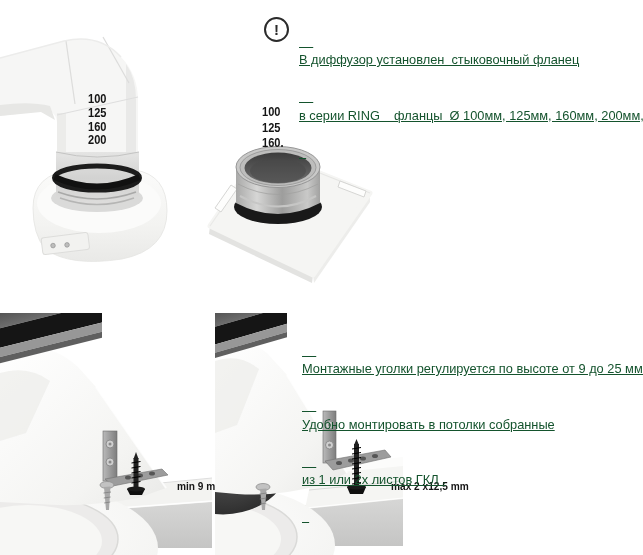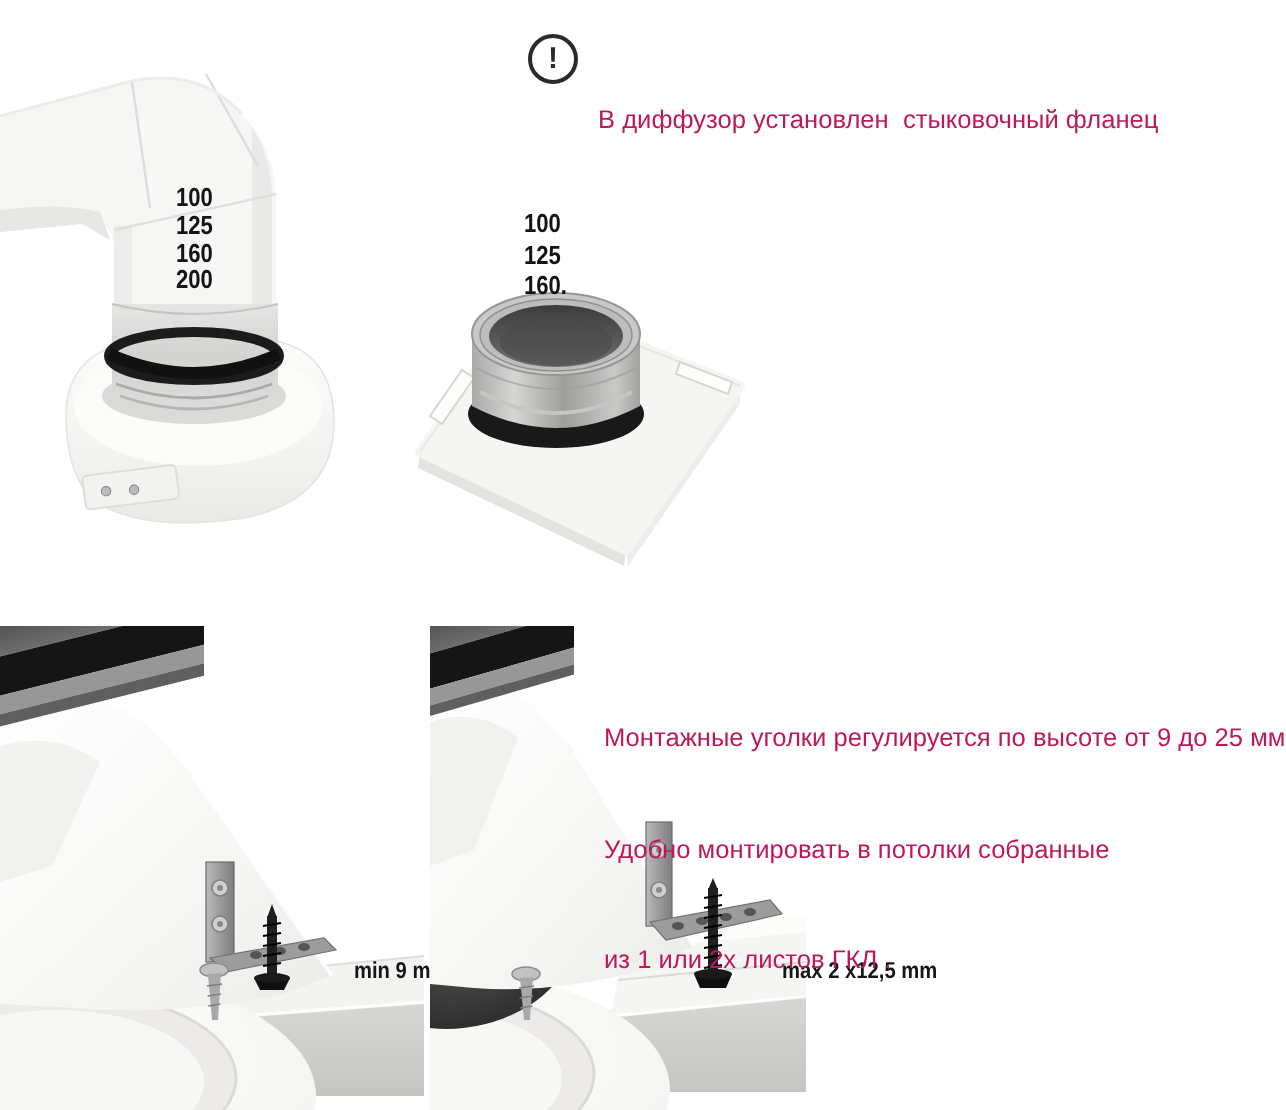--- a/index.html
+++ b/index.html
@@ -1,19 +1,19 @@
 <!DOCTYPE html>
 <html><head>
 <meta charset="utf-8">
 <style>
   html,body{margin:0;padding:0;background:#fff;}
   #stage{position:relative;width:643px;height:555px;background:#ffffff;overflow:hidden;
          font-family:"Liberation Sans",sans-serif;}
   .abs{position:absolute;}
-  .body-text{font-size:12.8px;line-height:18.5px;color:#be185d;white-space:pre;}
+  .body-text{font-size:12.8px;line-height:18.5px;color:#14532d;white-space:pre;text-decoration:underline;}
   .num-stack div{font-weight:700;font-size:13px;color:#141414;letter-spacing:0;}
   .num-stack{transform:scaleX(.85);transform-origin:left top;}
   .dim-label{font-weight:700;font-size:11.5px;color:#161616;transform:scaleX(.88);
              transform-origin:left top;white-space:pre;}
   .alert-circle{width:25px;height:25px;border:2.2px solid #2b2b2b;border-radius:50%;
                 display:flex;align-items:center;justify-content:center;
                 font-weight:700;font-size:15px;color:#2b2b2b;box-sizing:border-box;}
   svg{display:block;}
 </style>
 </head>
@@ -117,20 +117,21 @@
     <div style="line-height:15.5px">100</div>
     <div style="line-height:15.5px">125</div>
     <div style="line-height:15.5px">160.</div>
   </div>
 
   <div class="abs alert-circle" style="left:264px;top:17px;">
     <span>!</span>
   </div>
   <div class="abs body-text" style="left:299px;top:14px;">
     <div>В диффузор установлен  стыковочный фланец</div>
+    <div>в серии RING    фланцы  Ø 100мм, 125мм, 160мм, 200мм,</div>
   </div>
 
   <svg class="abs" style="left:0;top:313px;" width="212" height="242" viewBox="0 0 212 242">
     <defs>
       <linearGradient id="gSlab" x1="0" y1="0" x2="0" y2="1">
         <stop offset="0" stop-color="#d7d7d6"></stop>
           <stop offset="1" stop-color="#c5c5c4"></stop>
       </linearGradient>
       <radialGradient id="gDisc" cx=".4" cy=".35" r=".9">
         <stop offset="0" stop-color="#ffffff"></stop>

